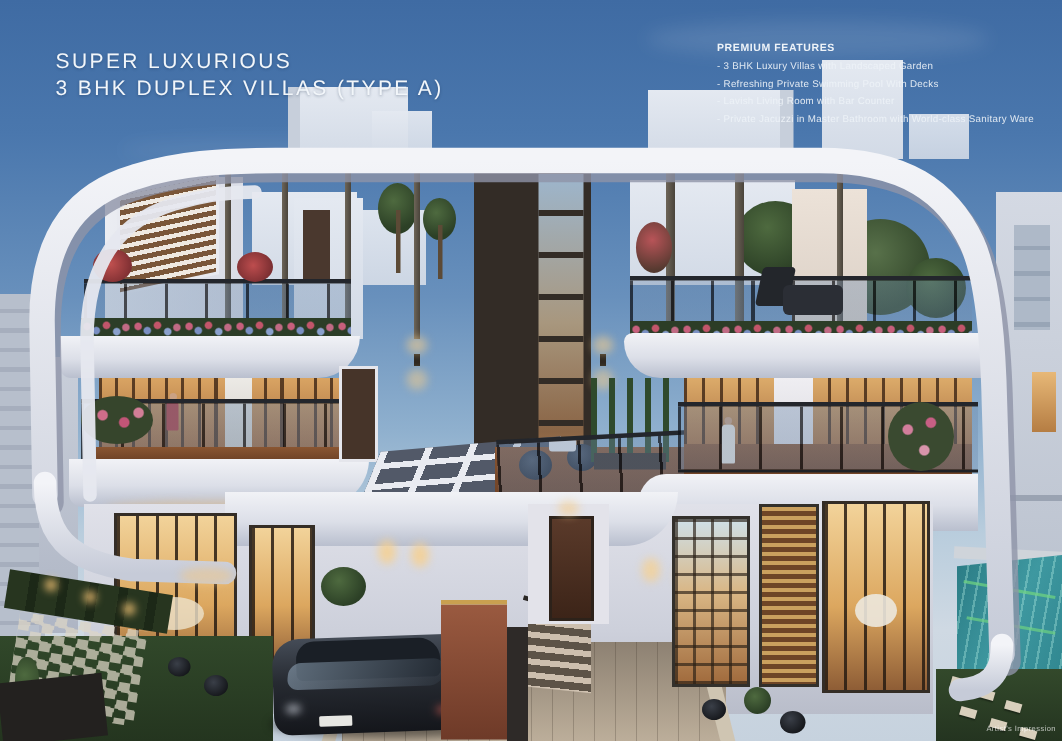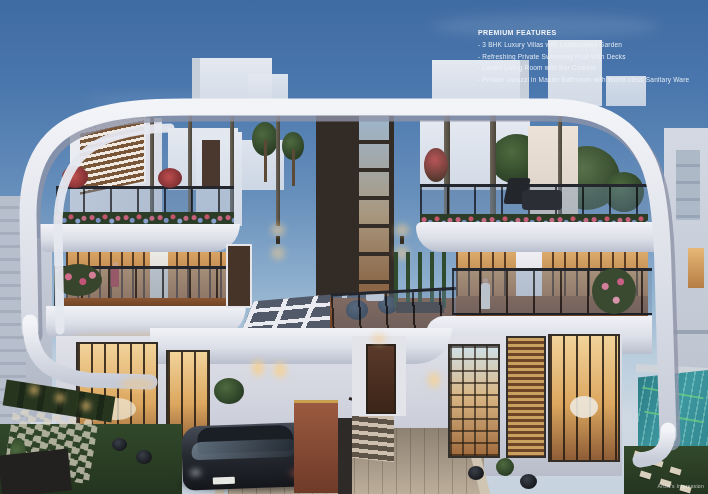--- a/index.html
+++ b/index.html
@@ -251,20 +251,22 @@
     </defs>
     <path d="M 30 330 L 28 214 C 28 152 56 128 90 118 C 118 109 148 107 184 107 L 546 107 C 604 107 632 128 648 162 C 658 184 662 224 663 270 L 668 436" fill="none" stroke="#8e94a7" stroke-width="19" stroke-linecap="round" transform="translate(3,5)" opacity=".8"></path>
     <path d="M 30 330 L 28 214 C 28 152 56 128 90 118 C 118 109 148 107 184 107 L 546 107 C 604 107 632 128 648 162 C 658 184 662 224 663 270 L 668 436" fill="none" stroke="url(#bandg)" stroke-width="17" stroke-linecap="round"></path>
     <path d="M 30 322 C 30 356 44 374 88 380 L 150 382" fill="none" stroke="url(#bandg)" stroke-width="15" stroke-linecap="round"></path>
     <path d="M 668 430 C 668 450 659 458 640 460" fill="none" stroke="url(#bandg)" stroke-width="15" stroke-linecap="round"></path>
     <path d="M 60 330 L 58 226 C 58 170 84 146 116 136 C 136 130 152 128 170 128" fill="none" stroke="#e6e8ef" stroke-width="9" stroke-linecap="round" opacity=".95"></path>
   </svg>
   <div class="a glow" style="left:120px;top:378px;width:36px;height:12px;background:rgba(245,200,130,.5);z-index:31;"></div>
 
   <div class="a title" style="z-index:50;">
+    <div>SUPER LUXURIOUS</div>
+    <div>3 BHK DUPLEX VILLAS (TYPE A)</div>
   </div>
 
   <div class="a features" style="z-index:50;">
     <div class="hd">PREMIUM FEATURES</div>
     <div class="it">- 3 BHK Luxury Villas with Landscaped Garden</div>
     <div class="it">- Refreshing Private Swimming Pool With Decks</div>
     <div class="it">- Lavish Living Room with Bar Counter</div>
     <div class="it">- Private Jacuzzi in Master Bathroom with World-class Sanitary Ware</div>
   </div>
 

